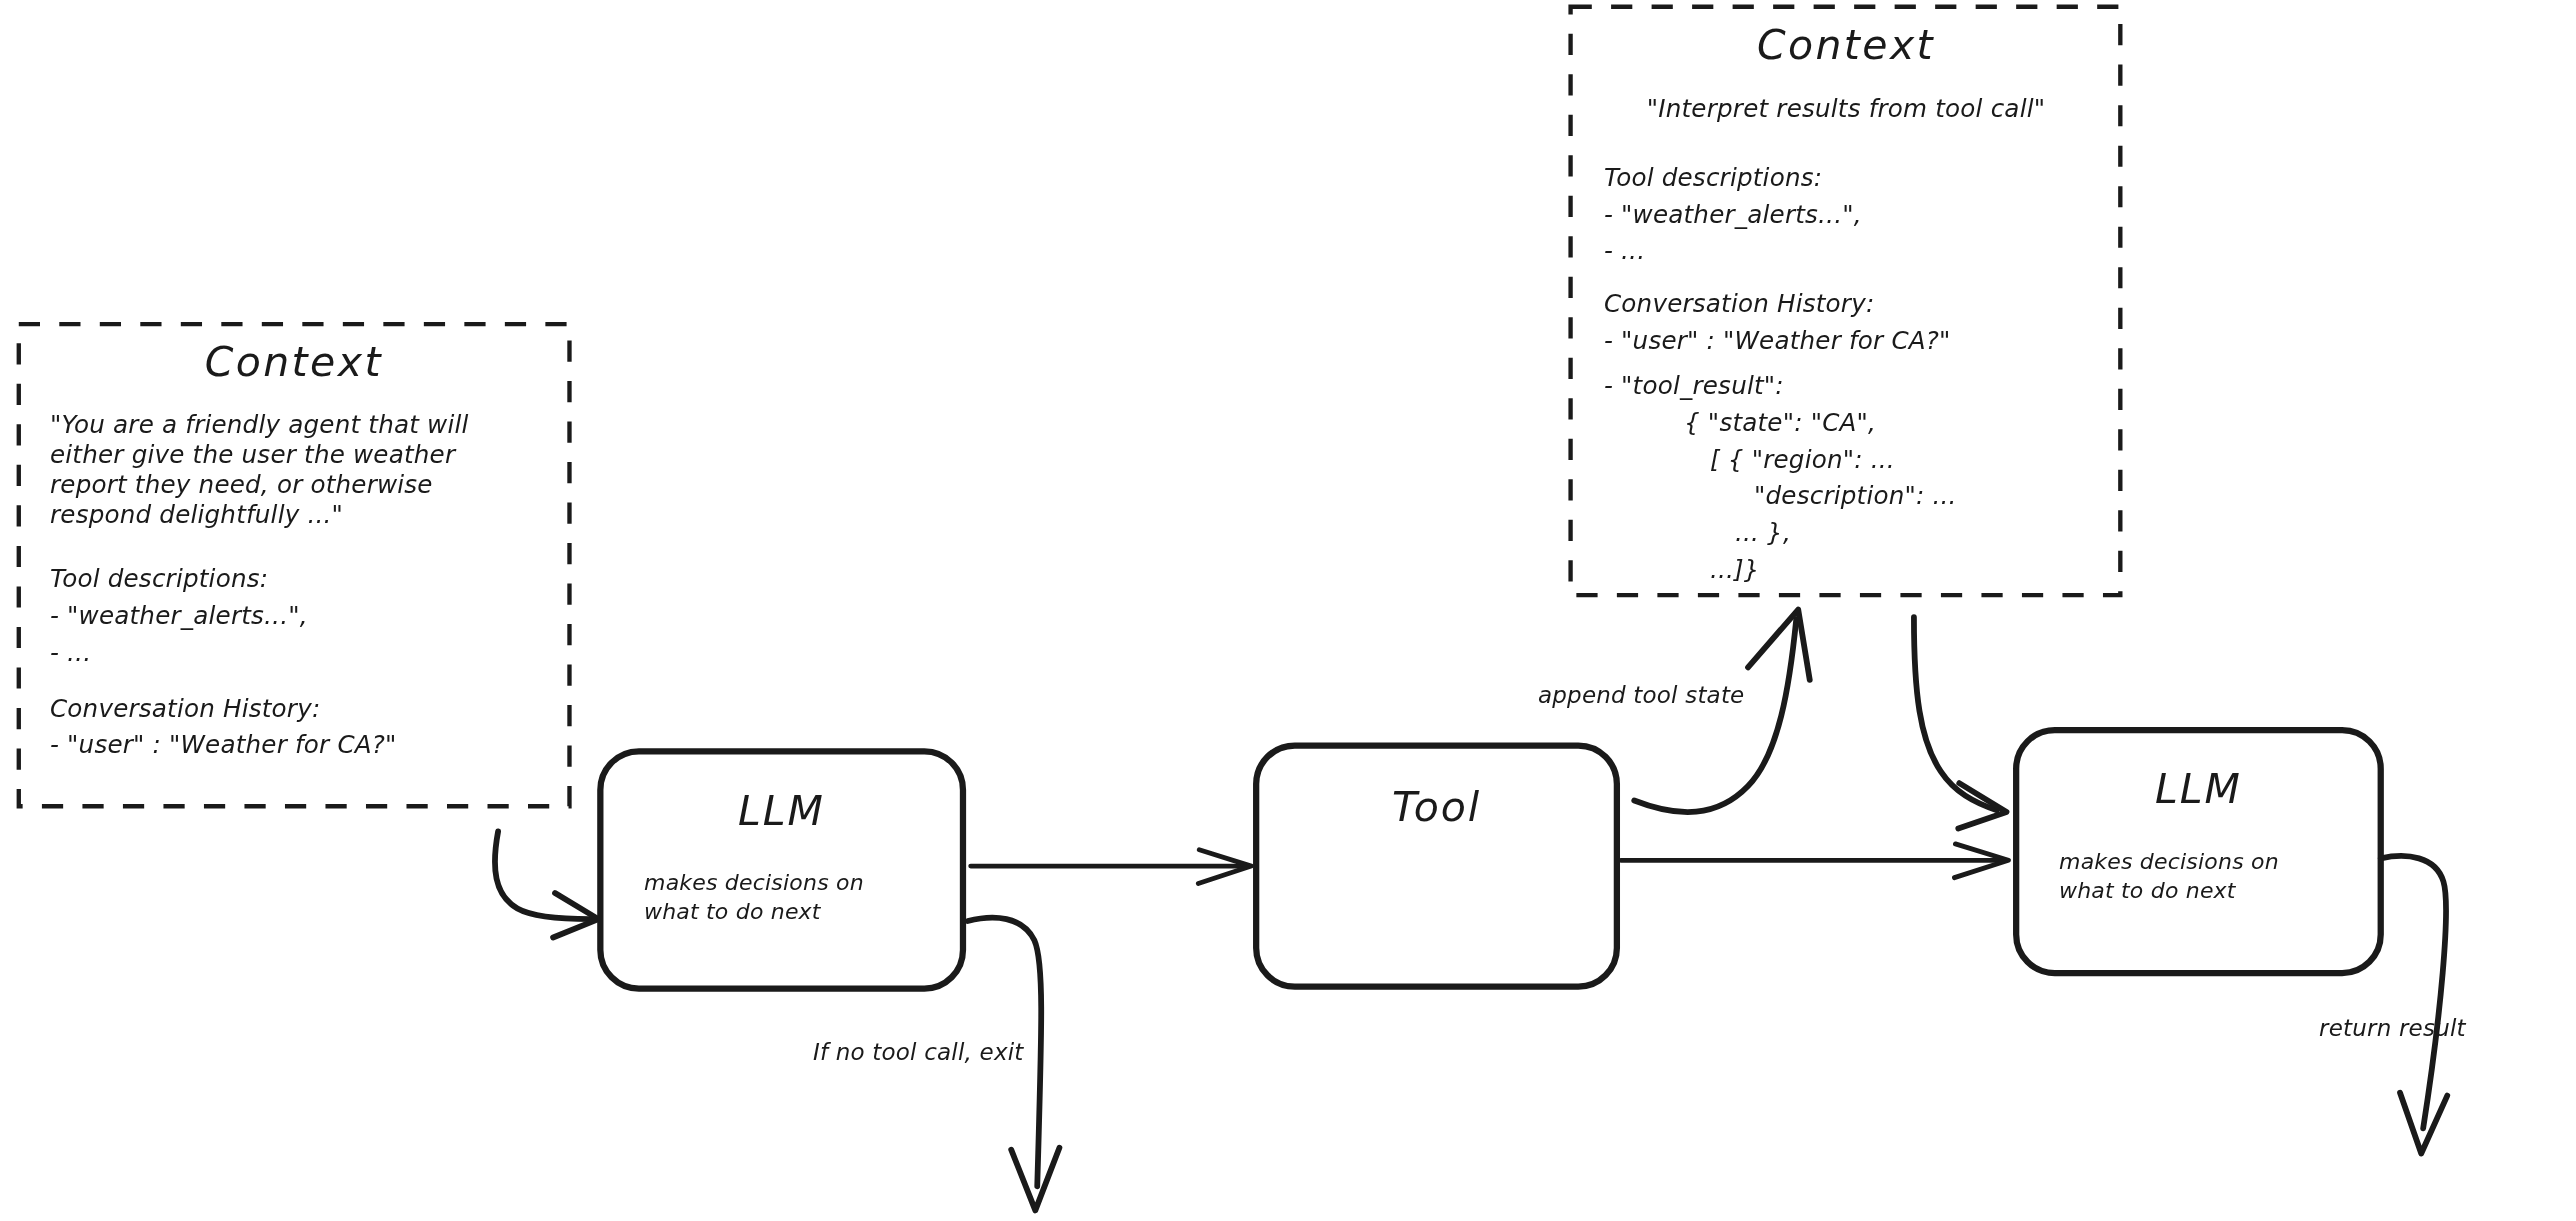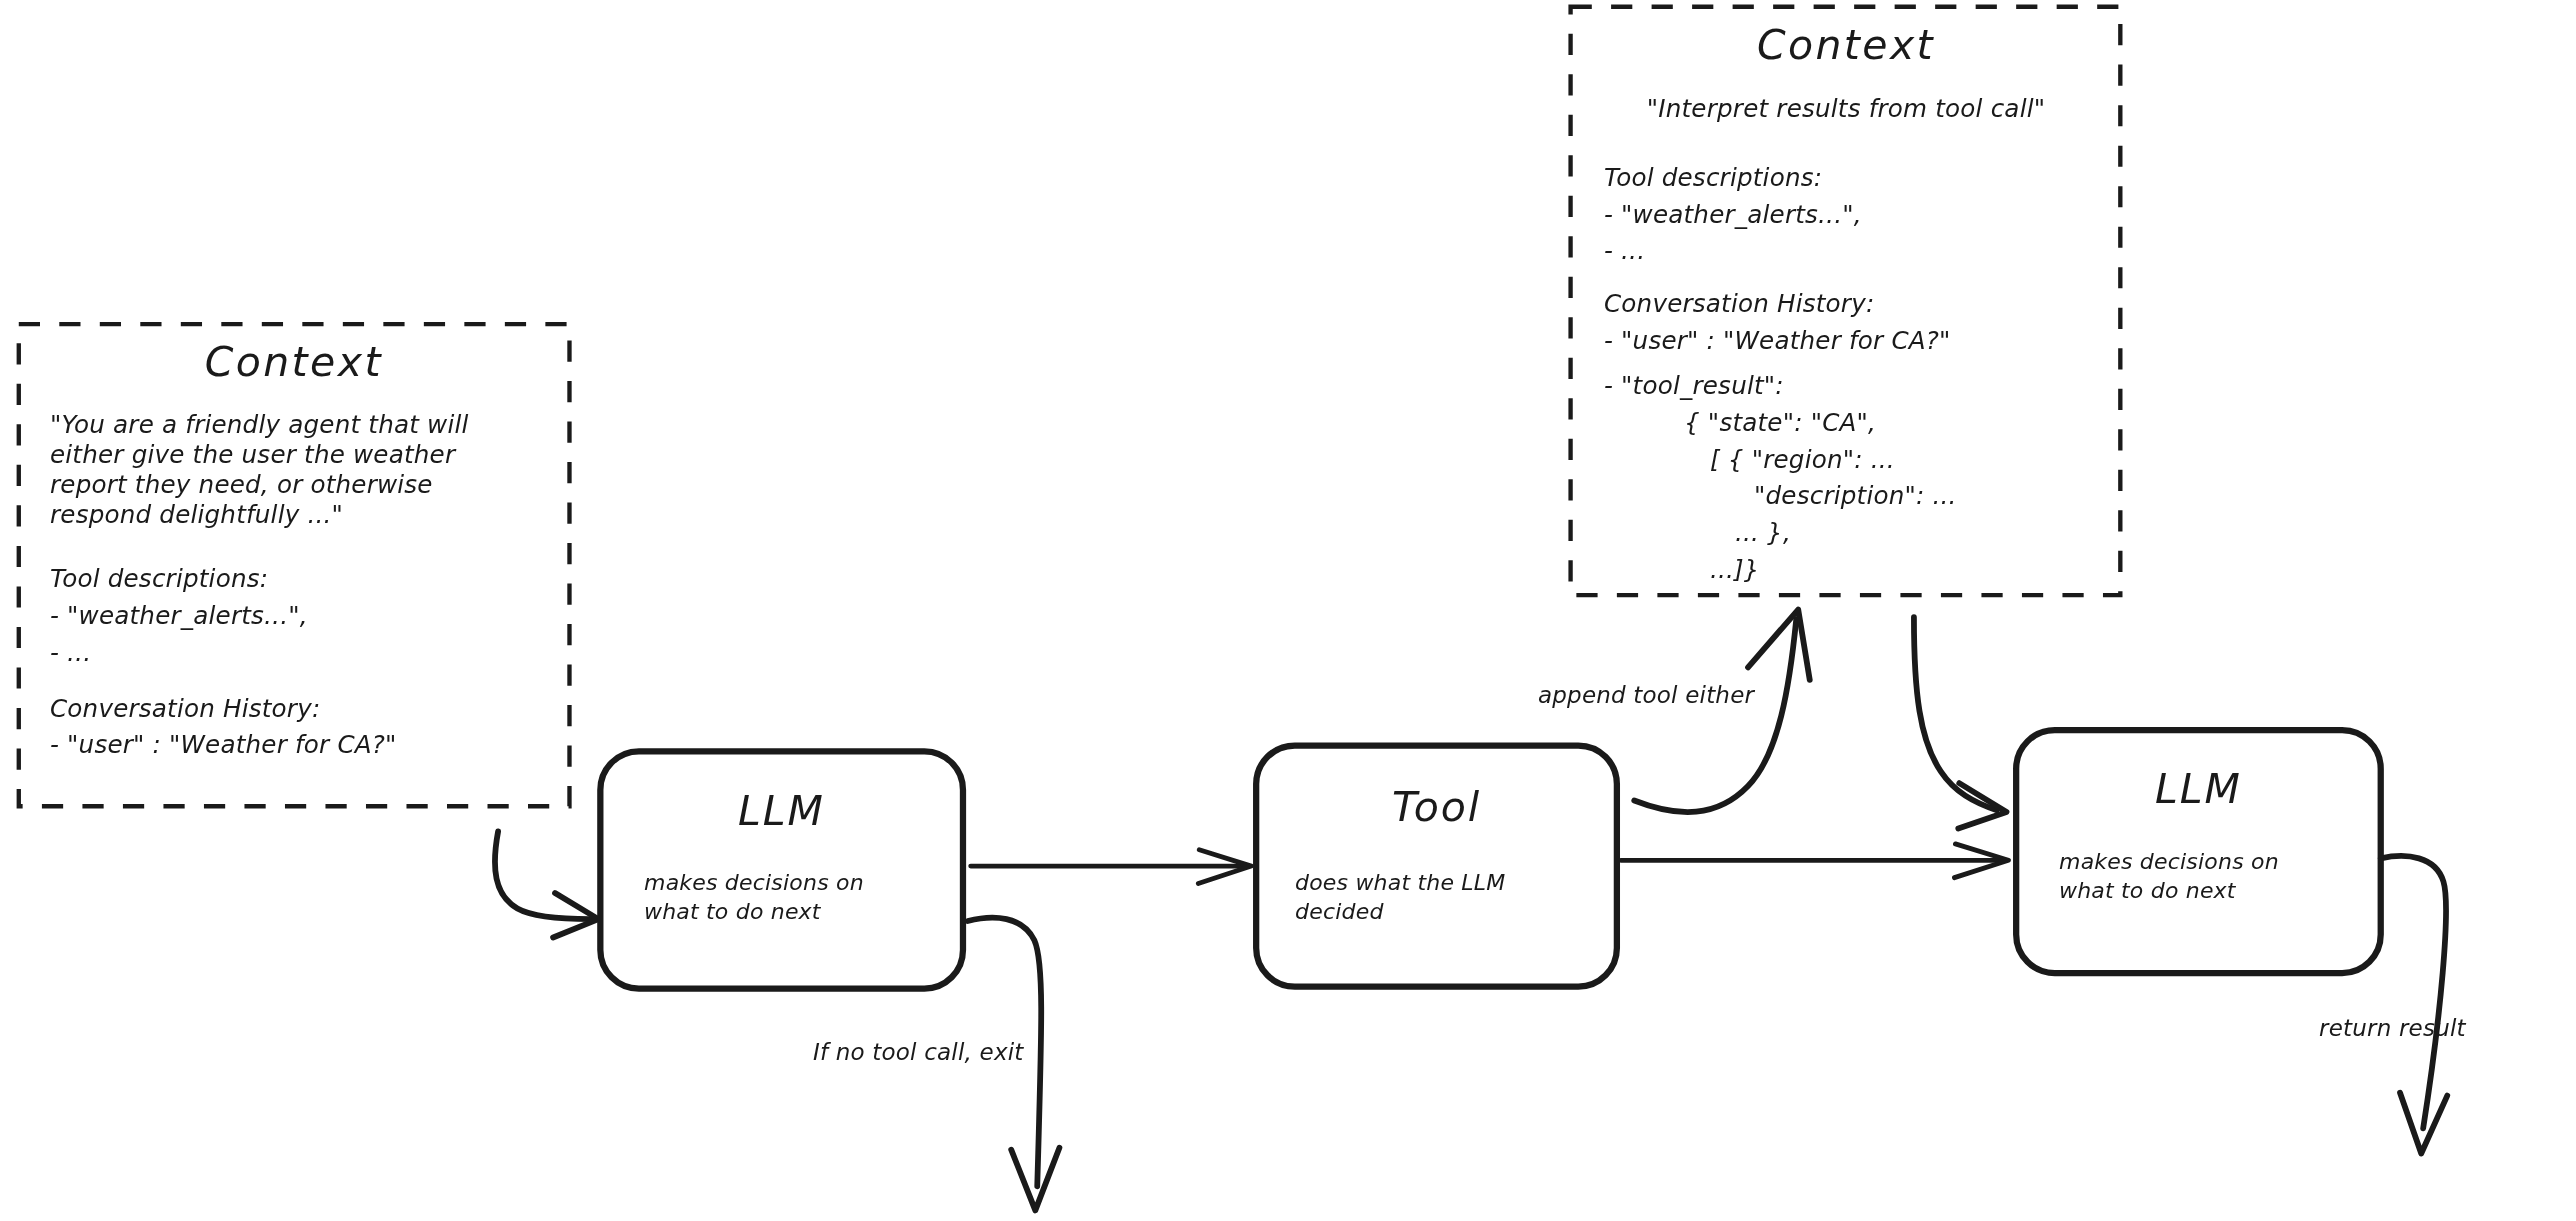--- a/index.html
+++ b/index.html
@@ -171,25 +171,23 @@
     <rect class="solid-box" x="622" y="779" width="376" height="246" rx="40" ry="40"></rect>
     <rect class="solid-box" x="1302" y="773" width="374" height="250" rx="40" ry="40"></rect>
     <rect class="solid-box" x="2090" y="757" width="378" height="252" rx="40" ry="40"></rect>
   </svg>
 
   <div class="txt box-title" style="left:600px; top:787px; width:363px;">LLM</div>
   <div class="txt box-sub" style="left:644px; top:868px; width:309px;">makes decisions on
 what to do next</div>
 
   <div class="txt box-title" style="left:1256px; top:783px; width:361px;">Tool</div>
-  <div class="txt box-sub" style="left:1295px; top:868px; width:318px;">does what the LLM
-decided</div>
 
   <div class="txt box-title" style="left:2016px; top:765px; width:365px;">LLM</div>
   <div class="txt box-sub" style="left:2059px; top:847px; width:318px;">makes decisions on
 what to do next</div>
 
   <div class="txt edge-label" style="left:813px; top:1039px;text-align:center;">If no tool call, exit</div>
-  <div class="txt edge-label" style="left:1538px; top:682px;">append tool either</div>
+  <div class="txt edge-label" style="left:1538px; top:682px;">append tool state</div>
   <div class="txt edge-label" style="left:2319px; top:1015px;">return result</div>
 
 </div>
 
 
 </body></html>

